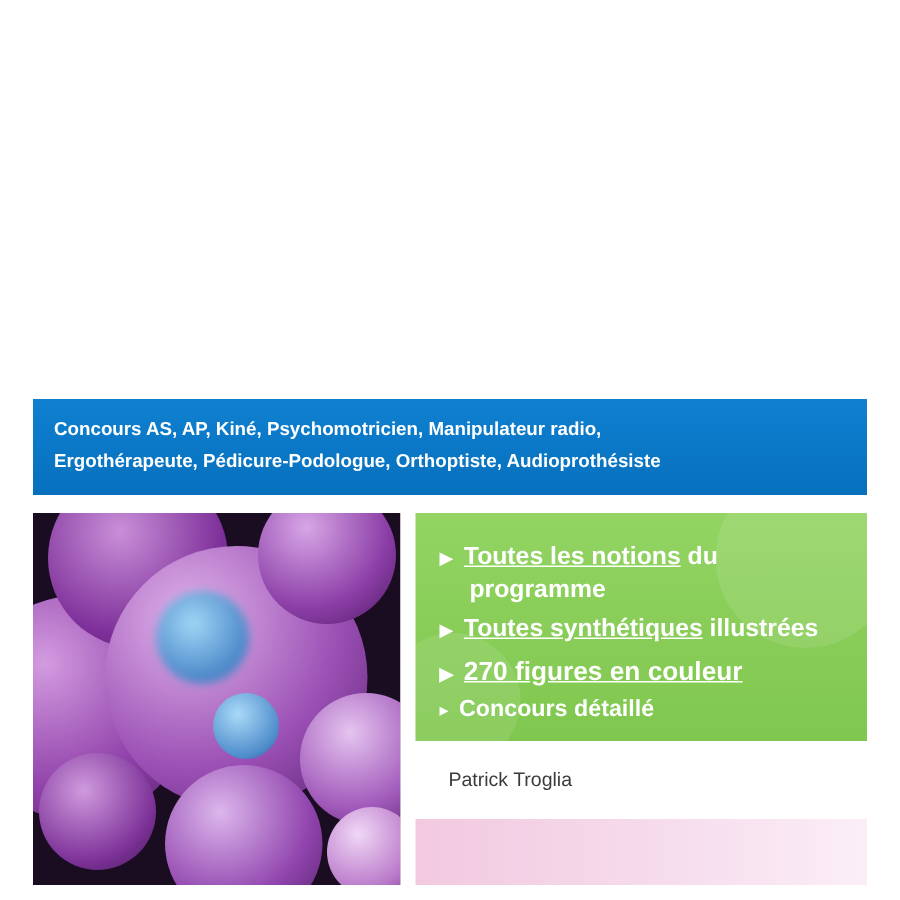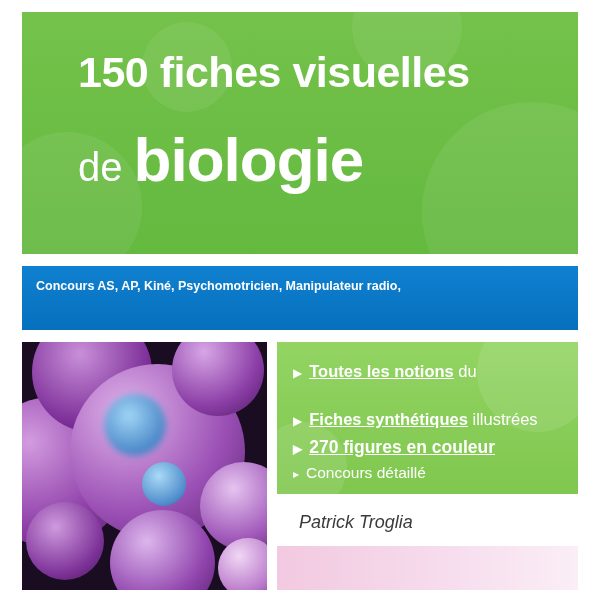--- a/index.html
+++ b/index.html
@@ -140,38 +140,37 @@
     font-size: 12px;
     margin-right: 7px;
     line-height: 1;
   }
   .r1 { top: 20px; font-size: 16.5px; }
   .r1b { top: 42px; left: 36px; font-size: 16.5px; }
   .r2 { top: 68px; font-size: 16.5px; }
   .r3 { top: 95px; font-size: 17.5px; font-weight: bold; }
   .r4 { top: 122px; font-size: 15.5px; }
   .bold { font-weight: bold; text-decoration: underline; }
-  .reg { font-weight: normal; }
+  .reg { font-weight: bold; }
 
   
   .author-strip {
     position: absolute;
     left: 277px;
     top: 500px;
     width: 301px;
     height: 46px;
     background: #ffffff;
   }
   .author-name {
     position: absolute;
     left: 22px;
     top: 12px;
     color: #3b3b3b;
-    font-size: 18px;
-    font-style: italic;
+    font-size: 13px;
   }
   .pink-strip {
     position: absolute;
     left: 277px;
     top: 546px;
     width: 301px;
     height: 44px;
     background: linear-gradient(90deg, #f2c9e0 0%, #f6dced 55%, #fbeef6 100%);
   }
   .white-gap {
@@ -181,34 +180,24 @@
     width: 10px;
     height: 248px;
     background: #ffffff;
   }
 </style>
 </head>
 <body>
 
 <div class="cover">
 
-  <div class="title-panel">
-    <div class="bubble b1"></div>
-    <div class="bubble b2"></div>
-    <div class="bubble b3"></div>
-    <div class="bubble b4"></div>
-
-    <div class="title-line1">150 fiches visuelles</div>
-    <div class="title-line2">
-      <span>de </span><span class="strong">biologie</span>
-    </div>
-  </div>
 
   <div class="blue-band">
     <div class="bl bl1">Concours AS, AP, Kiné, Psychomotricien, Manipulateur radio,</div>
+    <div class="bl bl2">Ergothérapeute, Pédicure-Podologue, Orthoptiste, Audioprothésiste</div>
   </div>
 
   <div class="photo">
     <div class="cell" style="width:150px;height:150px;left:-45px;top:55px;background:radial-gradient(circle at 35% 30%, #d39be0, #8e3fa8 60%, #541f68 100%);"></div>
     <div class="cell" style="width:120px;height:120px;left:10px;top:-30px;background:radial-gradient(circle at 40% 35%, #c98fd8, #7d2f99 65%, #46175a 100%);"></div>
     <div class="cell" style="width:175px;height:175px;left:48px;top:22px;background:radial-gradient(circle at 32% 28%, #e0b3ea, #9a4fb4 58%, #5a2270 100%);">
       <div class="hl" style="width:62px;height:62px;left:34px;top:30px;background:radial-gradient(circle at 40% 35%, #9fd6f5, #4a86c8 70%, rgba(40,60,120,0.2) 100%);"></div>
     </div>
     <div class="cell" style="width:92px;height:92px;left:150px;top:-18px;background:radial-gradient(circle at 35% 30%, #d7a6e6, #8b3da6 62%, #4c1b61 100%);"></div>
     <div class="cell" style="width:78px;height:78px;left:4px;top:160px;background:radial-gradient(circle at 38% 32%, #cf9ade, #7e3399 65%, #441758 100%);"></div>
@@ -220,24 +209,27 @@
   <div class="white-gap"></div>
 
   <div class="bullets">
     <div class="bb bb1"></div>
     <div class="bb bb2"></div>
 
     <div class="bullet-row r1">
       <span class="arrow">▶</span>
       <span><span class="bold">Toutes les notions</span><span class="reg"> du</span></span>
     </div>
+    <div class="bullet-row r1b">
+      <span class="reg">programme</span>
+    </div>
 
     <div class="bullet-row r2">
       <span class="arrow">▶</span>
-      <span><span class="bold">Fiches synthétiques</span><span class="reg"> illustrées</span></span>
+      <span><span class="bold">Toutes synthétiques</span><span class="reg"> illustrées</span></span>
     </div>
 
     <div class="bullet-row r3">
       <span class="arrow">▶</span>
       <span><span class="bold">270 figures en couleur</span></span>
     </div>
 
     <div class="bullet-row r4">
       <span class="arrow">▸</span>
       <span><span class="reg">Concours détaillé</span></span>

